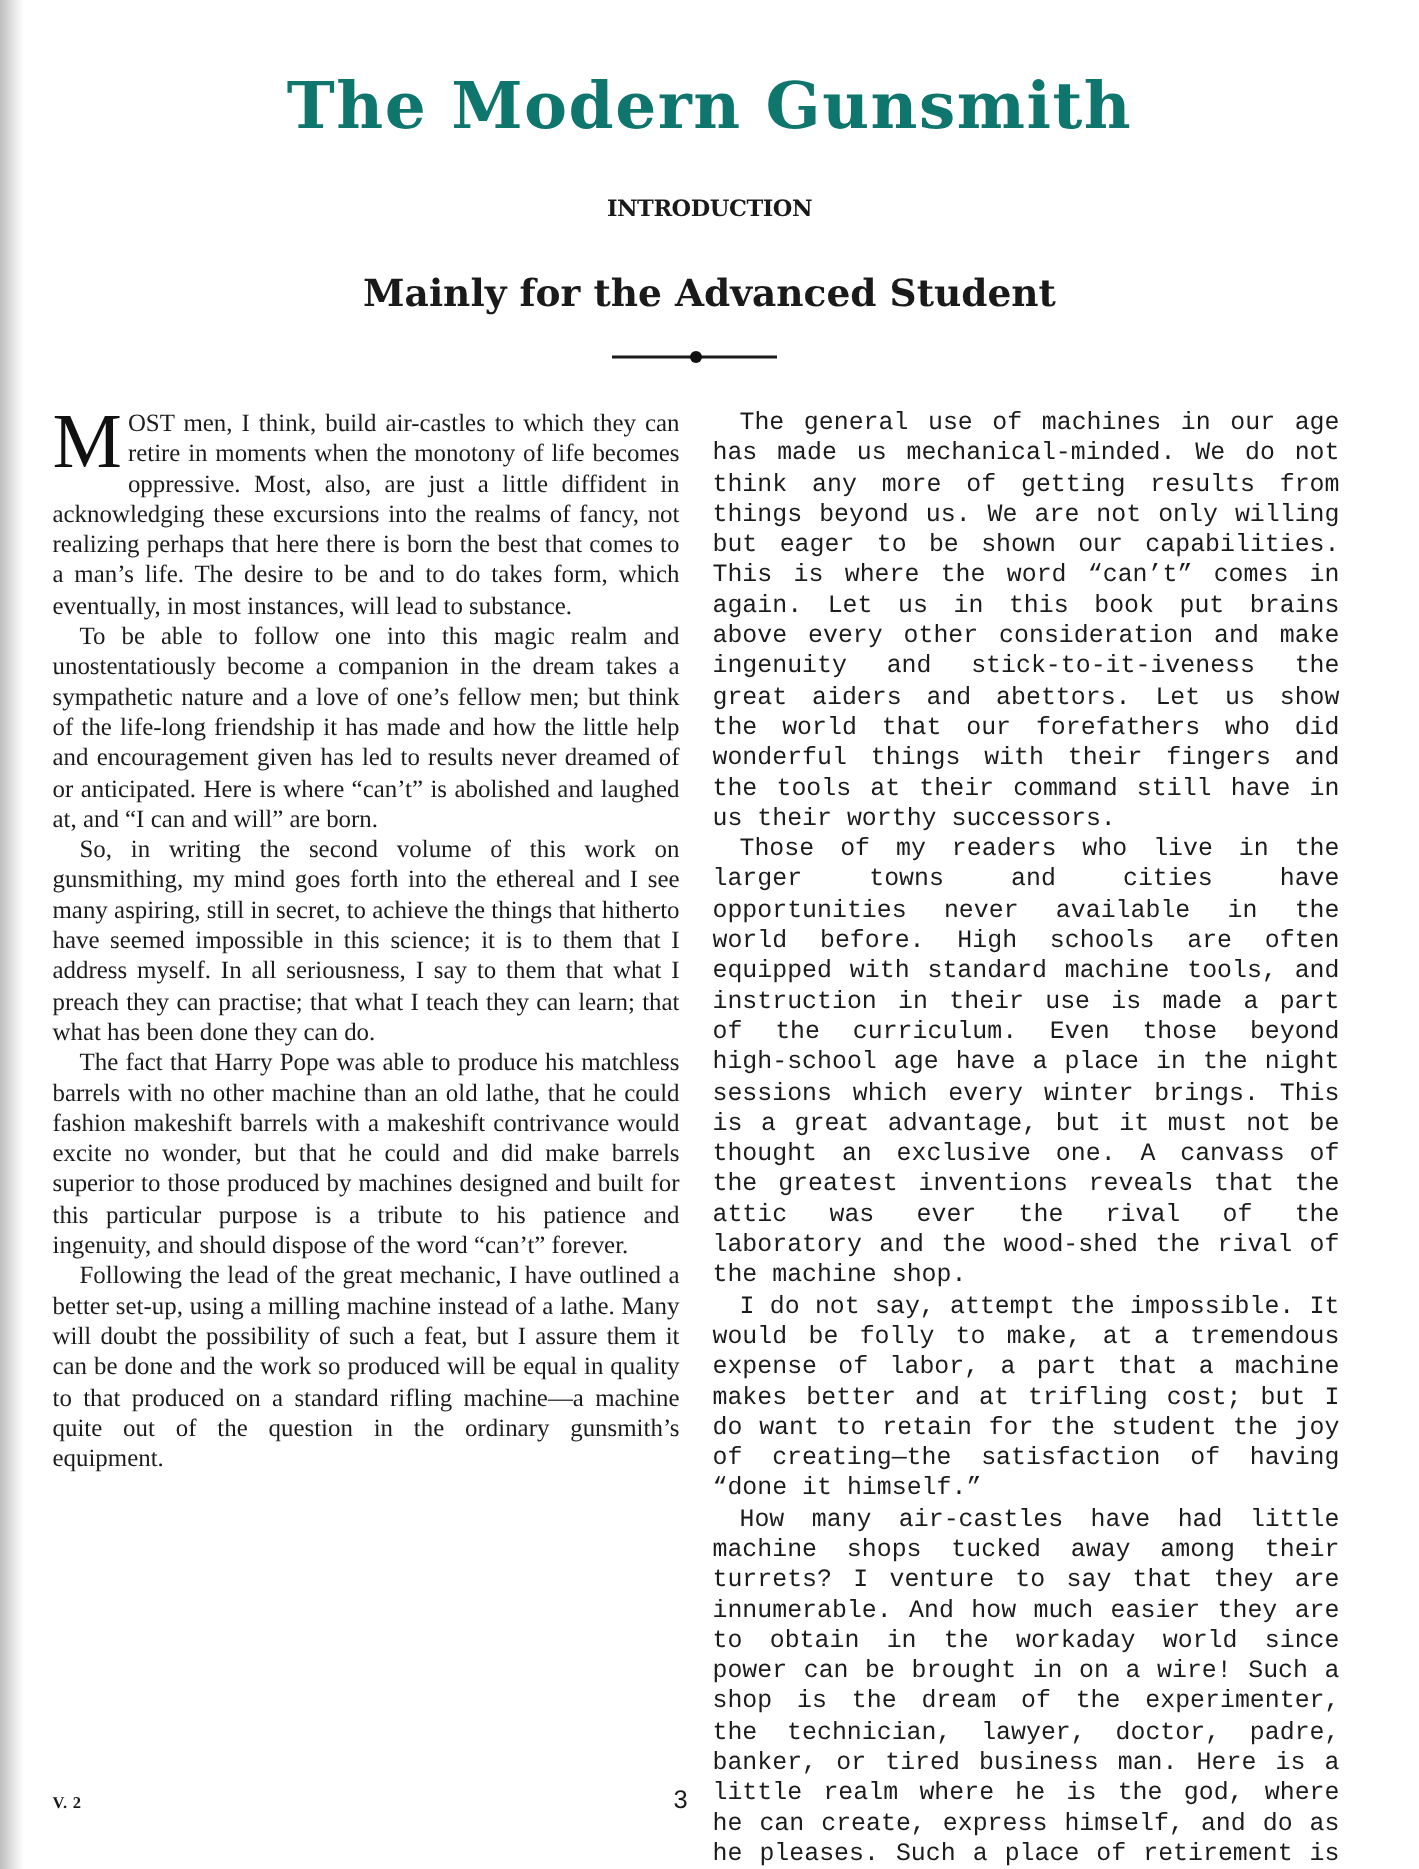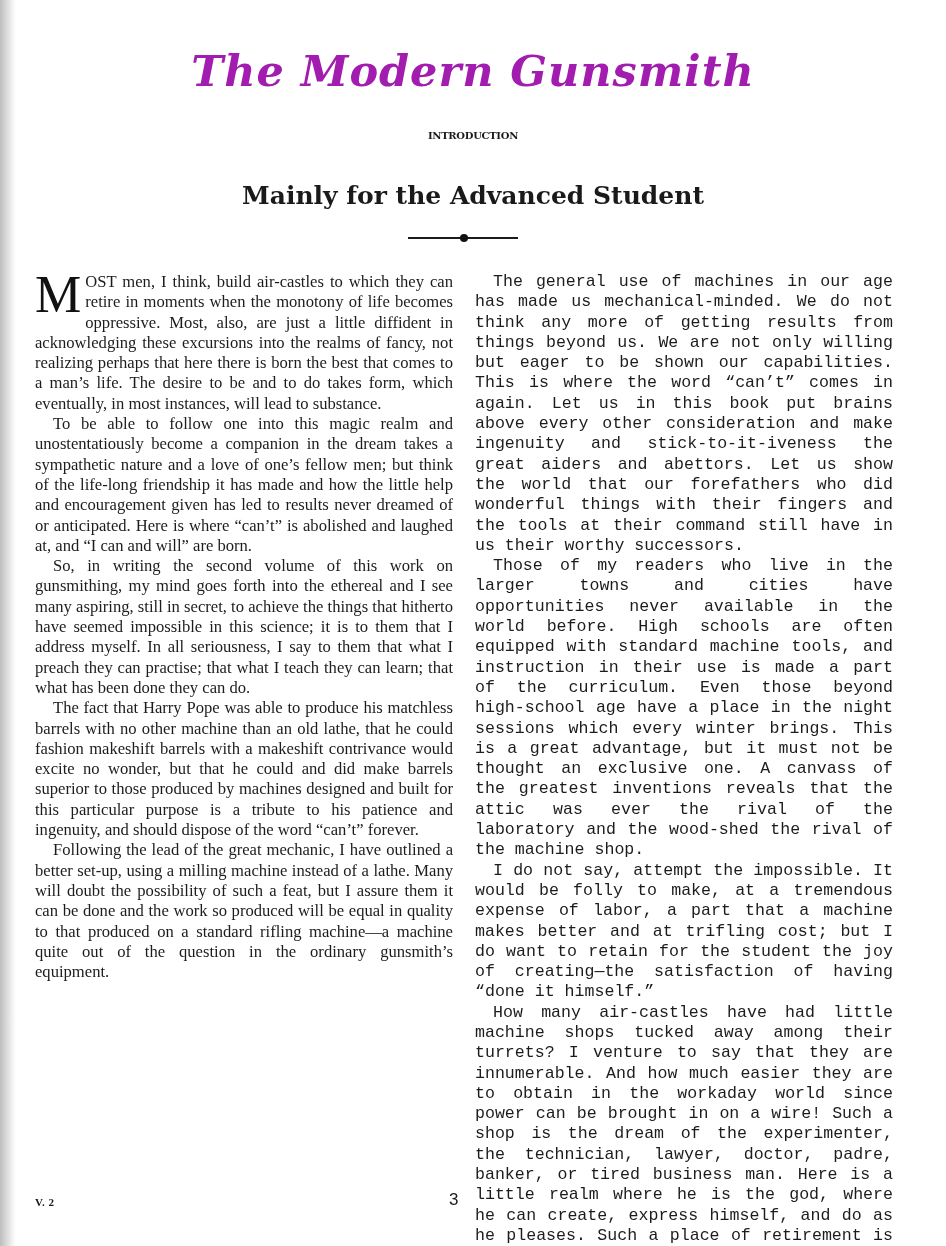--- a/index.html
+++ b/index.html
@@ -5,25 +5,25 @@
     * { box-sizing: border-box; margin: 0; padding: 0; }
     html, body { width: 946px; height: 1246px; background: #ffffff; overflow: hidden; }
     body { position: relative; color: #1a1a1a; font-family: "Liberation Serif", "DejaVu Serif", serif; }
     .edge-shadow {
       position: absolute; left: 0; top: 0; width: 16px; height: 1246px;
       background: linear-gradient(to right, #bdbdbd 0%, #d9d9d9 40%, #f4f4f4 80%, #ffffff 100%);
     }
     .title {
       position: absolute; left: 0; top: 46px; width: 946px; text-align: center;
       font-family: "DejaVu Serif", serif; font-weight: bold; font-size: 43px;
-      letter-spacing: 1px; color: #a21caf; font-style: italic;
+      letter-spacing: 1px; color: #0f766e;
     }
     .section-label {
       position: absolute; left: 0; top: 130px; width: 946px; text-align: center;
-      font-family: "DejaVu Serif", serif; font-weight: bold; font-size: 10px;
+      font-family: "DejaVu Serif", serif; font-weight: bold; font-size: 15px;
       letter-spacing: -0.3px; color: #1a1a1a;
     }
     .subtitle {
       position: absolute; left: 0; top: 181px; width: 946px; text-align: center;
       font-family: "DejaVu Serif", serif; font-weight: bold; font-size: 25px;
       color: #1a1a1a;
     }
     .ornament {
       position: absolute; left: 408px; top: 233px; width: 110px; height: 10px;
     }

